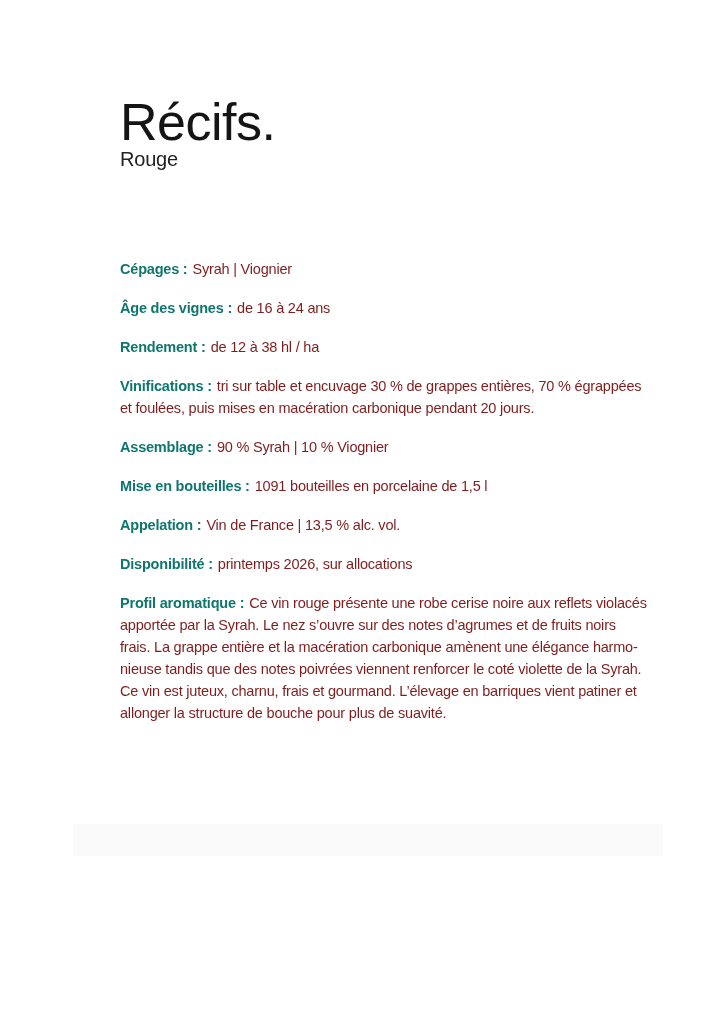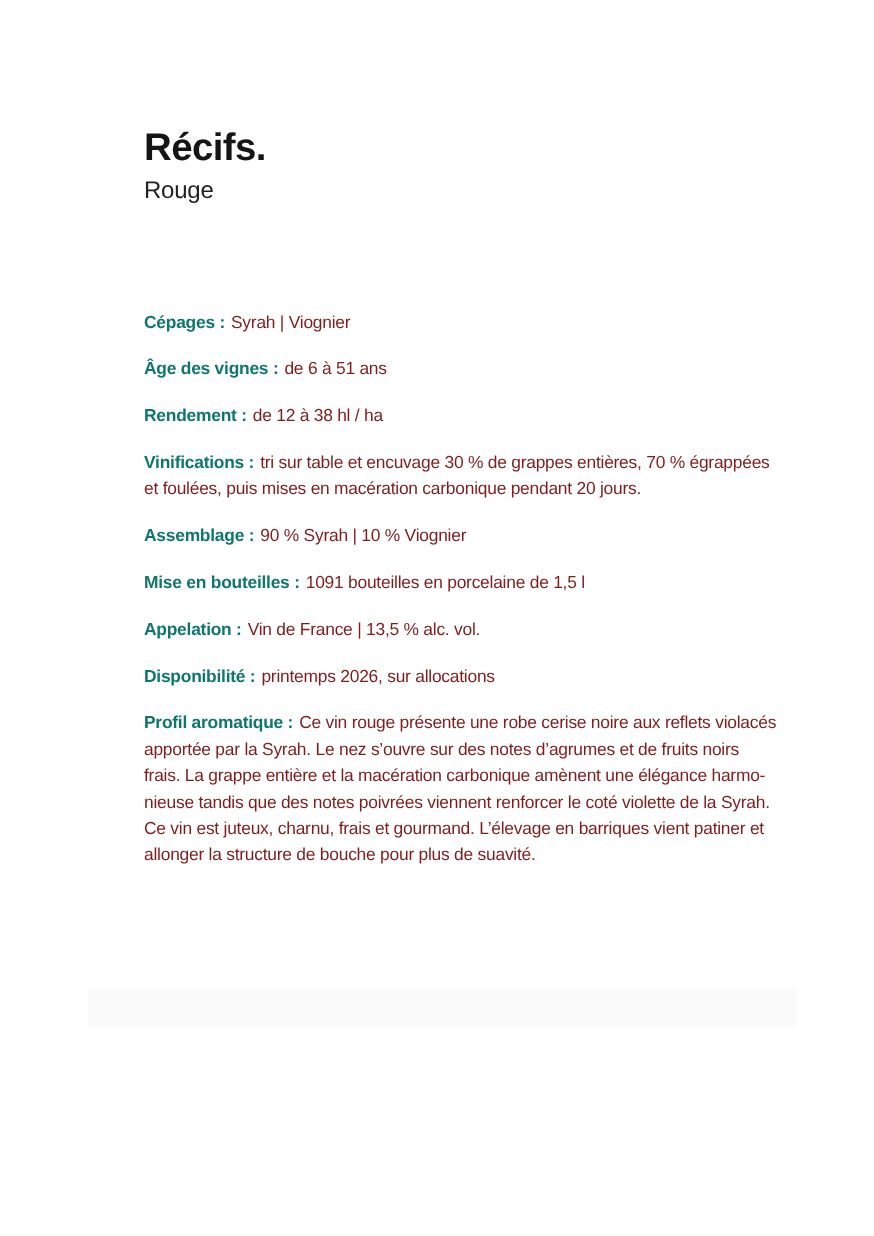--- a/index.html
+++ b/index.html
@@ -16,23 +16,23 @@
     font-family: "Liberation Sans", sans-serif;
   }
   .content {
     position: absolute;
     left: 120px;
     top: 100px;
     width: 565px;
   }
   .wine-name {
     margin: 0;
-    font-size: 32px;
+    font-size: 52px;
     line-height: 45px;
-    font-weight: 700;
+    font-weight: 400;
     letter-spacing: -0.5px;
     color: #151515;
   }
   .wine-color {
     margin: 0;
     font-size: 20px;
     line-height: 28px;
     font-weight: 400;
     letter-spacing: -0.2px;
     color: #222222;
@@ -76,21 +76,21 @@
     <h1 class="wine-name">Récifs.</h1>
     <h2 class="wine-color">Rouge</h2>
 
     <div class="fields">
 
       <p class="field">
         <span class="field-label">Cépages :</span><span class="field-value">Syrah | Viognier</span>
       </p>
 
       <p class="field">
-        <span class="field-label">Âge des vignes :</span><span class="field-value">de 6 à 51 ans</span>
+        <span class="field-label">Âge des vignes :</span><span class="field-value">de 16 à 24 ans</span>
       </p>
 
 
       <p class="field">
         <span class="field-label">Rendement :</span><span class="field-value">de 12 à 38 hl / ha</span>
       </p>
 
       <p class="field">
         <span class="field-label">Vinifications :</span><span class="field-value">tri sur table et encuvage 30 % de grappes entières, 70 % égrappées
 et foulées, puis mises en macération carbonique pendant 20 jours.</span>

